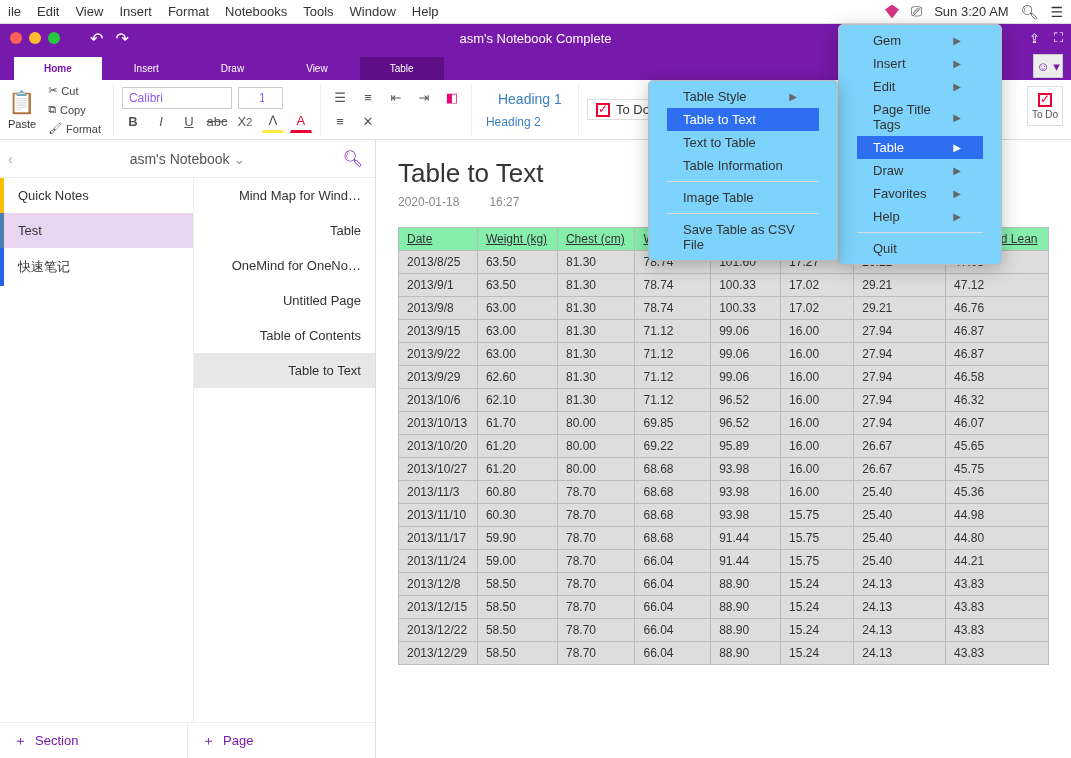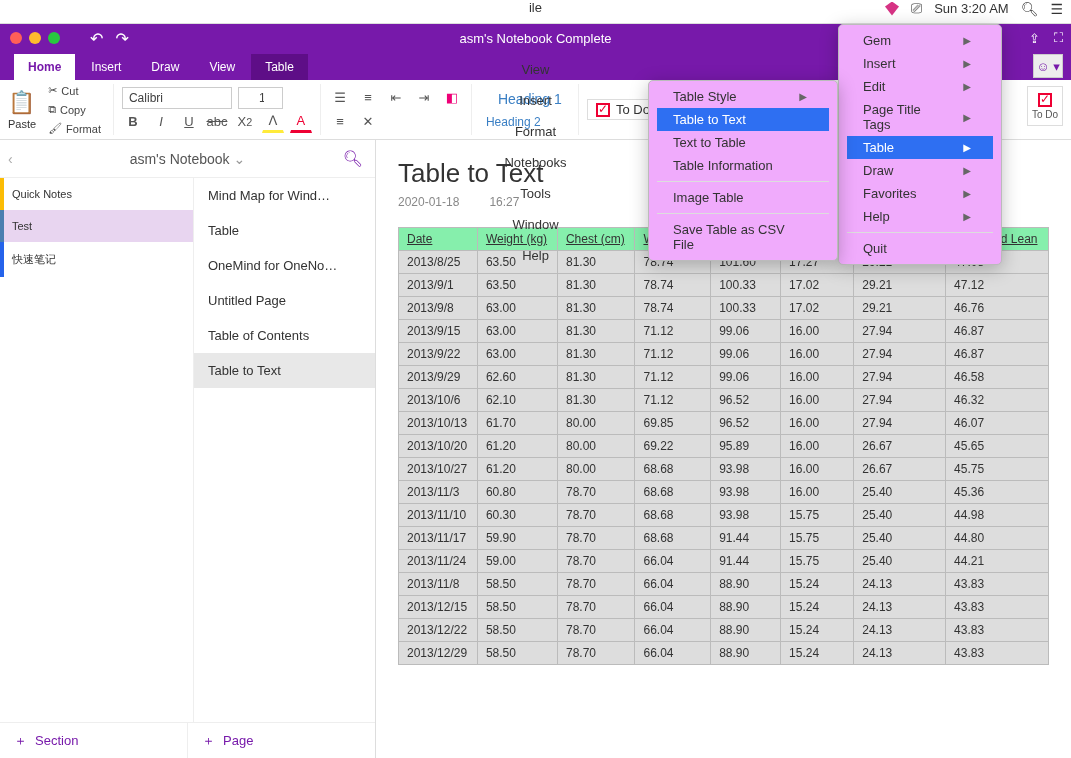--- a/index.html
+++ b/index.html
@@ -1,80 +1,80 @@
 <!DOCTYPE html>
 <html><head>
 <meta charset="utf-8">
 <style>
 * { margin: 0; padding: 0; box-sizing: border-box; font-family: -apple-system, BlinkMacSystemFont, "Segoe UI", sans-serif; }
 body { background: #fff; font-size: 13px; color: #333; width: 1071px; height: 758px; overflow: hidden; position: relative; }
 
-.menubar { height: 24px; background: #fff; border-bottom: 1px solid #ddd; display: flex; align-items: center; padding: 0 8px; gap: 16px; font-size: 13px; color: #333; position: relative; flex-direction: column; }
+.menubar { height: 24px; background: #fff; border-bottom: 1px solid #ddd; display: flex; align-items: center; padding: 0 8px; gap: 16px; font-size: 13px; color: #333; position: relative; }
 .menubar span { cursor: default; }
 .menubar .sysright { position: absolute; right: 8px; display: flex; gap: 12px; align-items: center; }
 
 .titlebar { height: 28px; background: #7719aa; color: #fff; display: flex; align-items: center; padding: 0 10px; position: relative; }
 .traffic { display: flex; gap: 7px; }
 .traffic i { width: 12px; height: 12px; border-radius: 50%; display: block; }
 .traffic .r { background: #ff5f57; } .traffic .y { background: #febc2e; } .traffic .g { background: #28c840; }
 .titlebar .title { position: absolute; left: 50%; transform: translateX(-50%); font-size: 13px; }
 .titlebar .tb-icons { position: absolute; right: 8px; display: flex; gap: 14px; align-items: center; color: #fff; }
 .titlebar .undo { position: absolute; left: 90px; display: flex; gap: 12px; font-size: 16px; }
 .smiley { position: absolute; right: 8px; top: 54px; width: 30px; height: 24px; color: #7719aa; background:#ededed; display:flex; align-items:center; justify-content:center; z-index: 5; border:1px solid #ccc;}
 
 .ribbon-tabs { height: 28px; background: #7719aa; display: flex; align-items: flex-end; padding-left: 14px; gap: 2px; }
-.ribbon-tabs .tab { padding: 6px 14px; color: #fff; font-size: 12px; cursor: default; margin-top: 20px; }
+.ribbon-tabs .tab { padding: 6px 30px; color: #fff; font-size: 10px; cursor: default; margin-top: 20px; }
 .ribbon-tabs .tab.active { background: #fff; color: #7719aa; font-weight: 600; }
 .ribbon-tabs .tab.context { background: #5e0e87; color: #fff; }
 
 .ribbon { height: 60px; background: #fff; border-bottom: 1px solid #ddd; display: flex; align-items: center; padding: 4px 8px; gap: 8px; }
 .rgroup { display: flex; flex-direction: column; gap: 2px; border-right: 1px solid #eee; padding-right: 8px; height: 100%; justify-content: center; }
 .rgroup.row { flex-direction: row; align-items: center; }
 .icon-btn { display: flex; align-items: center; gap: 4px; font-size: 11px; color: #444; padding: 2px 4px; }
-.font-input { border: 1px solid #ccc; height: 22px; padding: 0 18px 0 6px; font-size: 12px; background: #fff; color:#404040; }
+.font-input { border: 1px solid #ccc; height: 22px; padding: 0 18px 0 6px; font-size: 12px; background: #fff; color:#8b5cf6; }
 .font-input.name { width: 110px; }
 .font-input.size { width: 45px; padding-left: 20px; }
 .fmt-row { display: flex; gap: 6px; align-items: center; }
 .fmt-btn { width: 22px; height: 22px; display: flex; align-items: center; justify-content: center; font-size: 13px; border: 1px solid transparent; cursor: default; color:#555;}
 .styles { display: flex; flex-direction: column; gap: 4px; width: 90px; }
 .styles div { color: #3A7FC4; font-size: 12px; padding: 2px 6px; }
 .styles div:first-child { font-size: 14px; margin-left: 12px; }
 .todo-box { display: flex; align-items: center; gap: 6px; padding: 2px 8px; border: 1px solid #ddd; font-size: 13px; }
 .todo-box .star { color: #fbbc04; }
 .chk { width: 14px; height: 14px; border: 2px solid #e03; display: inline-block; position: relative;}
 .chk::after { content:"✓"; color:#e03; position:absolute; top:-3px; left:0; font-size:12px; }
 .todo-side { width: 36px; height: 40px; border: 1px solid #ddd; display:flex; flex-direction:column; align-items:center; justify-content:center; font-size:10px; color:#555; gap:2px;}
 
 .workspace { display: flex; height: calc(100% - 140px); }
 .sidebar { width: 376px; border-right: 1px solid #ddd; display: flex; flex-direction: column; }
 .nb-header { height: 38px; display: flex; align-items: center; justify-content: center; position: relative; font-size: 14px; color: #555; border-bottom: 1px solid #eee; }
 .nb-header .search { position: absolute; right: 12px; color: #7719aa; font-size: 16px; }
 .nb-header .back { position: absolute; left: 8px; color: #aaa; font-size: 14px;}
 .columns { flex: 1; display: flex; }
 .sections { width: 194px; border-right: 1px solid #eee; }
-.section-item { padding: 10px 8px; font-size: 11px; display:flex; align-items:center; gap:8px; border-left: 4px solid transparent;}
+.section-item { padding: 10px 14px; font-size: 13px; display:flex; align-items:center; gap:8px; border-left: 4px solid transparent;}
 .section-item.s1 { border-left-color: #fbbc04; }
 .section-item.s2 { border-left-color: #4A7FB0; background: #e8d5f0; }
 .section-item.s3 { border-left-color: #2563eb; }
-.pages { flex: 1; }
+.pages { flex: 1; text-align: right; }
 .page-item { padding: 10px 14px; font-size: 13px; color: #333; white-space: nowrap; overflow: hidden; text-overflow: ellipsis; }
 .page-item.active { background: #e8e8e8; }
 .add-row { height: 36px; border-top: 1px solid #eee; display: flex; }
 .add-row div { flex:1; display:flex; align-items:center; gap:8px; color:#7719aa; font-size:13px; padding:0 14px;}
 .add-row div:first-child { border-right: 1px solid #eee; }
 
 .content { flex: 1; padding: 18px 22px; overflow: auto; }
 .page-title { font-size: 26px; font-weight: 300; color: #333; margin-bottom: 6px; }
 .page-meta { font-size: 12px; color: #888; display: flex; gap: 30px; margin-bottom: 18px; }
 .data-table { border-collapse: collapse; width: 100%; font-size: 12px; }
 .data-table th, .data-table td { border: 1px solid #bbb; padding: 4px 8px; text-align: left; background: #ddd; white-space: nowrap; }
 .data-table th { background: #86efac; font-weight: 400; text-decoration: underline; }
 
 
-.menu { position: absolute; background: #f0abfc; border: 1px solid #bbb; border-radius: 5px; box-shadow: 0 4px 18px rgba(0,0,0,.25); font-size: 13px; padding: 4px 8px; z-index: 100; }
+.menu { position: absolute; background: #7dd3fc; border: 1px solid #bbb; border-radius: 5px; box-shadow: 0 4px 18px rgba(0,0,0,.25); font-size: 13px; padding: 4px 18px; z-index: 100; }
 .menu-item { padding: 4px 22px 4px 16px; display: flex; justify-content: space-between; align-items: center; gap: 20px; cursor: default; }
 .menu-item.hl { background: #2e6ff2; color: #fff; }
 .menu-item .arrow { font-size: 10px; color: #666; }
 .menu-item.hl .arrow { color: #fff; }
 .menu-sep { height: 1px; background: #ddd; margin: 4px 0; }
 
 .menu1 { top: 24px; left: 838px; width: 164px; }
 .menu2 { top: 80px; left: 648px; width: 190px; }
 
 .gem-icon { width:14px; height:14px; display:inline-block; background:#d63384; clip-path: polygon(50% 0%, 100% 35%, 50% 100%, 0% 35%);}
@@ -384,21 +384,21 @@
             <td>2013/11/24</td>
             <td>59.00</td>
             <td>78.70</td>
             <td>66.04</td>
             <td>91.44</td>
             <td>15.75</td>
             <td>25.40</td>
             <td>44.21</td>
           </tr>
           <tr>
-            <td>2013/11/8</td>
+            <td>2013/12/8</td>
             <td>58.50</td>
             <td>78.70</td>
             <td>66.04</td>
             <td>88.90</td>
             <td>15.24</td>
             <td>24.13</td>
             <td>43.83</td>
           </tr>
           <tr>
             <td>2013/12/15</td>

